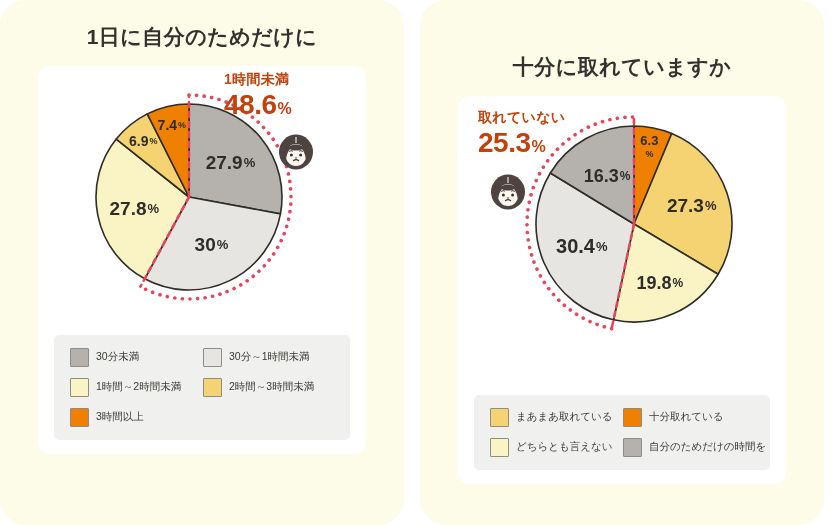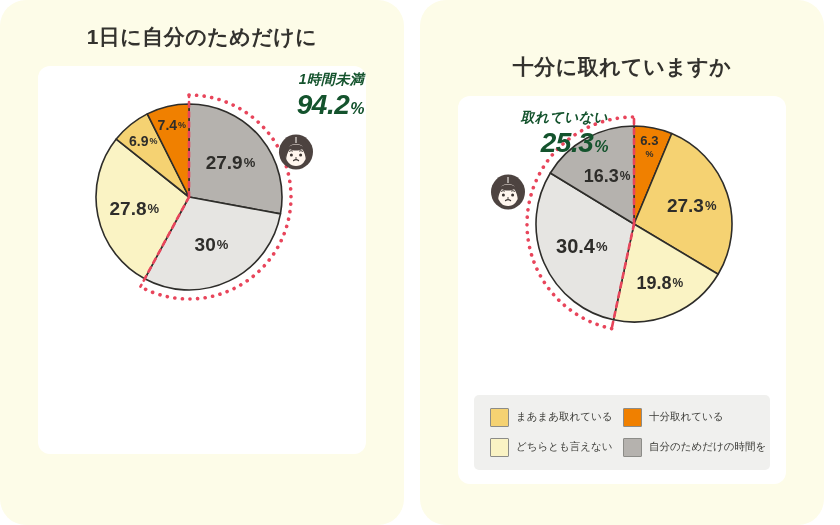--- a/index.html
+++ b/index.html
@@ -47,25 +47,24 @@
   }
   .chart-area{
     position:relative;
     width:328px;height:250px;
   }
   .chart-area svg{position:absolute;left:0;top:0;}
 
   
   .callout{
     position:absolute;
-    text-align:right;
-    color:#14532d;
+    text-align:left;
+    color:#c2410c;
     line-height:1;
     pointer-events:none;
-    font-style:italic;
   }
   .callout .c-label{
     font-size:14px;font-weight:bold;letter-spacing:.3px;
     display:block;margin-bottom:5px;
     white-space:nowrap;
   }
   .callout .c-value{
     font-size:28px;font-weight:bold;letter-spacing:-.5px;
     display:block;
   }
@@ -137,40 +136,62 @@
               <text x="192.45326311479698" y="96.48695062537342" text-anchor="middle" dominant-baseline="central" class="slice-label" font-family="&quot;Liberation Sans&quot;, sans-serif" font-size="19" font-weight="bold"><tspan>27.9</tspan><tspan font-size="13" dx="1">%</tspan></text>
               <text x="173.47023085906437" y="177.983136603896" text-anchor="middle" dominant-baseline="central" class="slice-label" font-family="&quot;Liberation Sans&quot;, sans-serif" font-size="19" font-weight="bold"><tspan>30</tspan><tspan font-size="13" dx="1">%</tspan></text>
               <text x="96.32408807695904" y="142.14381691270404" text-anchor="middle" dominant-baseline="central" class="slice-label" font-family="&quot;Liberation Sans&quot;, sans-serif" font-size="19" font-weight="bold"><tspan>27.8</tspan><tspan font-size="13" dx="1">%</tspan></text>
               <text x="105.29008898421324" y="74.67366836967938" text-anchor="middle" dominant-baseline="central" class="slice-label" font-family="&quot;Liberation Sans&quot;, sans-serif" font-size="14" font-weight="bold"><tspan>6.9</tspan><tspan font-size="9" dx="1">%</tspan></text>
               <text x="133.85902665526154" y="58.60147078292981" text-anchor="middle" dominant-baseline="central" class="slice-label" font-family="&quot;Liberation Sans&quot;, sans-serif" font-size="14" font-weight="bold"><tspan>7.4</tspan><tspan font-size="9" dx="1">%</tspan></text>
             </g>
         </svg>
 
         <div class="callout" style="left:186px;top:6px;width:140px;">
           <span class="c-label">1時間未満</span>
-          <span class="c-value"><span>94.2</span><span class="pct">%</span></span>
+          <span class="c-value"><span>48.6</span><span class="pct">%</span></span>
         </div>
 
         <div class="face" style="left:236px;top:62px;">
           <svg viewBox="0 0 44 44" width="44" height="44">
             <ellipse cx="22" cy="24" rx="17" ry="17.5" fill="#4D4340"></ellipse>
             <path d="M8 25c0-9 6-15 14-15s14 6 14 15c0 3-1 6-2 8-1-6-3-9-5-10-3 2-11 2-14 0-2 1-4 4-5 10-1-2-2-5-2-8z" fill="#4D4340"></path>
             <ellipse cx="22" cy="27" rx="10.5" ry="11" fill="#FFF6EE"></ellipse>
             <path d="M11.5 21c2.5-3 7-4.5 10.5-4.5S30 18 32.5 21c1 4 .6 8-.5 11-.8-6-2.4-9.5-4-10.8-3 1.8-9 1.8-12 0-1.6 1.3-3.2 4.8-4 10.8-1.1-3-1.5-7-.5-11z" fill="#4D4340"></path>
             <line x1="22" y1="9" x2="22" y2="15" stroke="#E8E2DC" stroke-width="1.2"></line>
             <circle cx="17.4" cy="27" r="1.5" fill="#3A3330"></circle>
             <circle cx="26.6" cy="27" r="1.5" fill="#3A3330"></circle>
             <path d="M19.6 32.6c1.6-1.2 3.3-1.2 4.9 0" stroke="#3A3330" stroke-width="1.3" fill="none" stroke-linecap="round"></path>
             <path d="M15.4 23.3c1-.7 2.2-.8 3.1-.3" stroke="#3A3330" stroke-width="1" fill="none" stroke-linecap="round"></path>
             <path d="M25.5 23c.9-.5 2.1-.4 3.1.3" stroke="#3A3330" stroke-width="1" fill="none" stroke-linecap="round"></path>
             <path d="M22 29.4v1.3" stroke="#3A3330" stroke-width="0.9" stroke-linecap="round"></path>
           </svg>
         </div>
       </div>
 
+      <div class="legend" id="legend-left">
+          <div class="legend-item">
+            <span class="legend-swatch" style="background: rgb(181, 178, 174);"></span>
+            <span class="legend-label">30分未満</span>
+          </div>
+          <div class="legend-item">
+            <span class="legend-swatch" style="background: rgb(230, 229, 226);"></span>
+            <span class="legend-label">30分～1時間未満</span>
+          </div>
+          <div class="legend-item">
+            <span class="legend-swatch" style="background: rgb(250, 243, 196);"></span>
+            <span class="legend-label">1時間～2時間未満</span>
+          </div>
+          <div class="legend-item">
+            <span class="legend-swatch" style="background: rgb(245, 210, 114);"></span>
+            <span class="legend-label">2時間～3時間未満</span>
+          </div>
+          <div class="legend-item">
+            <span class="legend-swatch" style="background: rgb(240, 128, 0);"></span>
+            <span class="legend-label">3時間以上</span>
+          </div>
+        </div>
     </div>
   </div>
 
   <div class="card">
     <div class="card-title"><br><span>十分に取れていますか</span></div>
 
     <div class="panel">
       <div class="chart-area">
         <svg width="328" height="250" viewBox="0 0 328 250">
           <g id="pie-right-slices">

